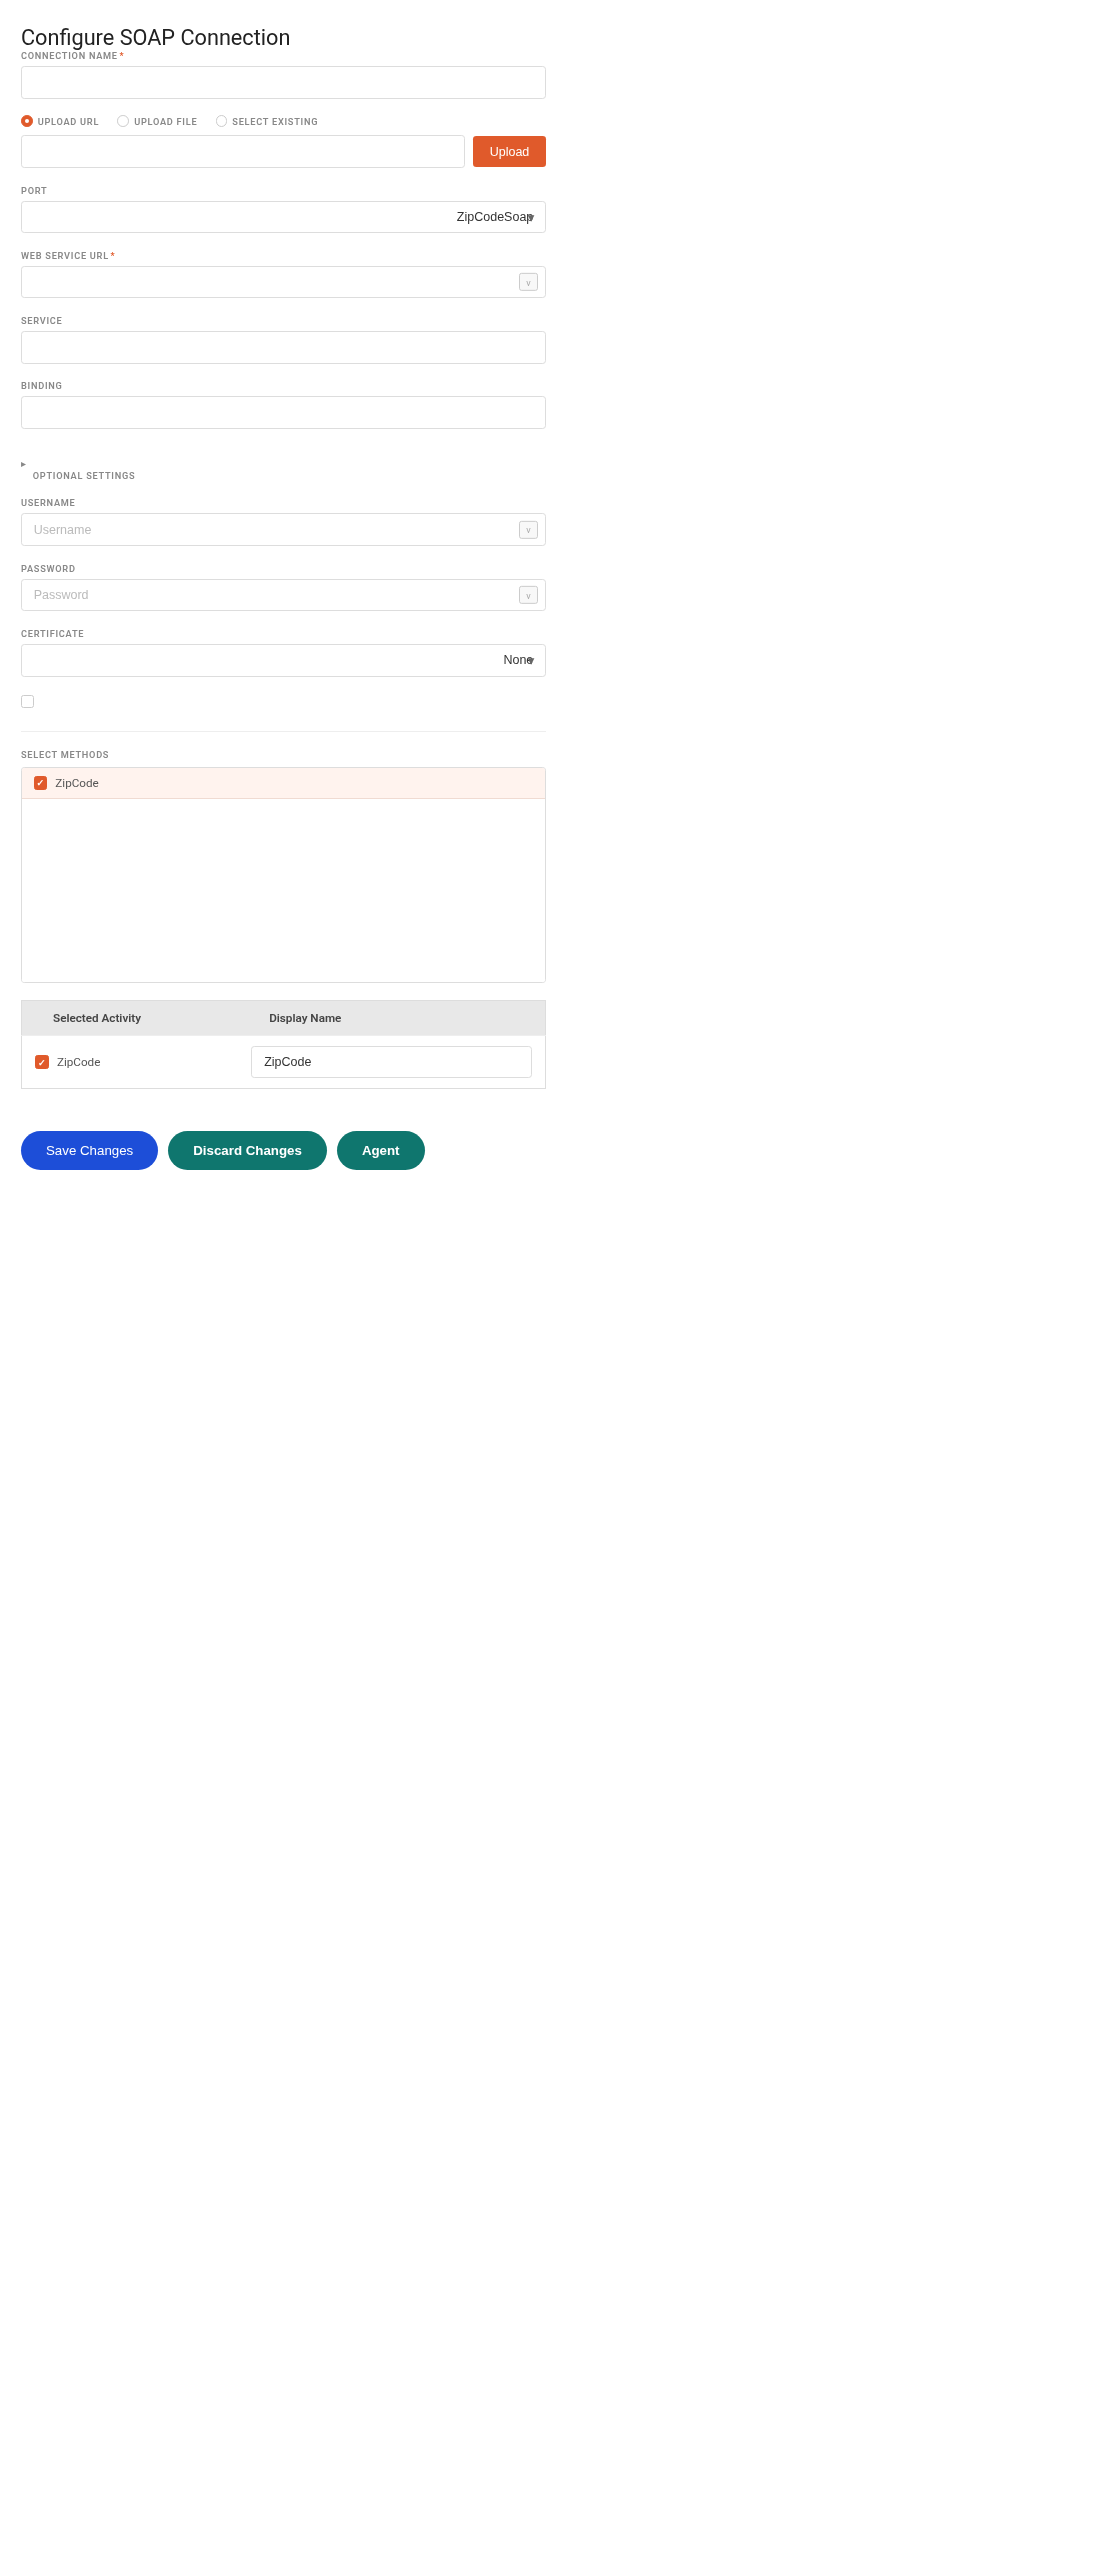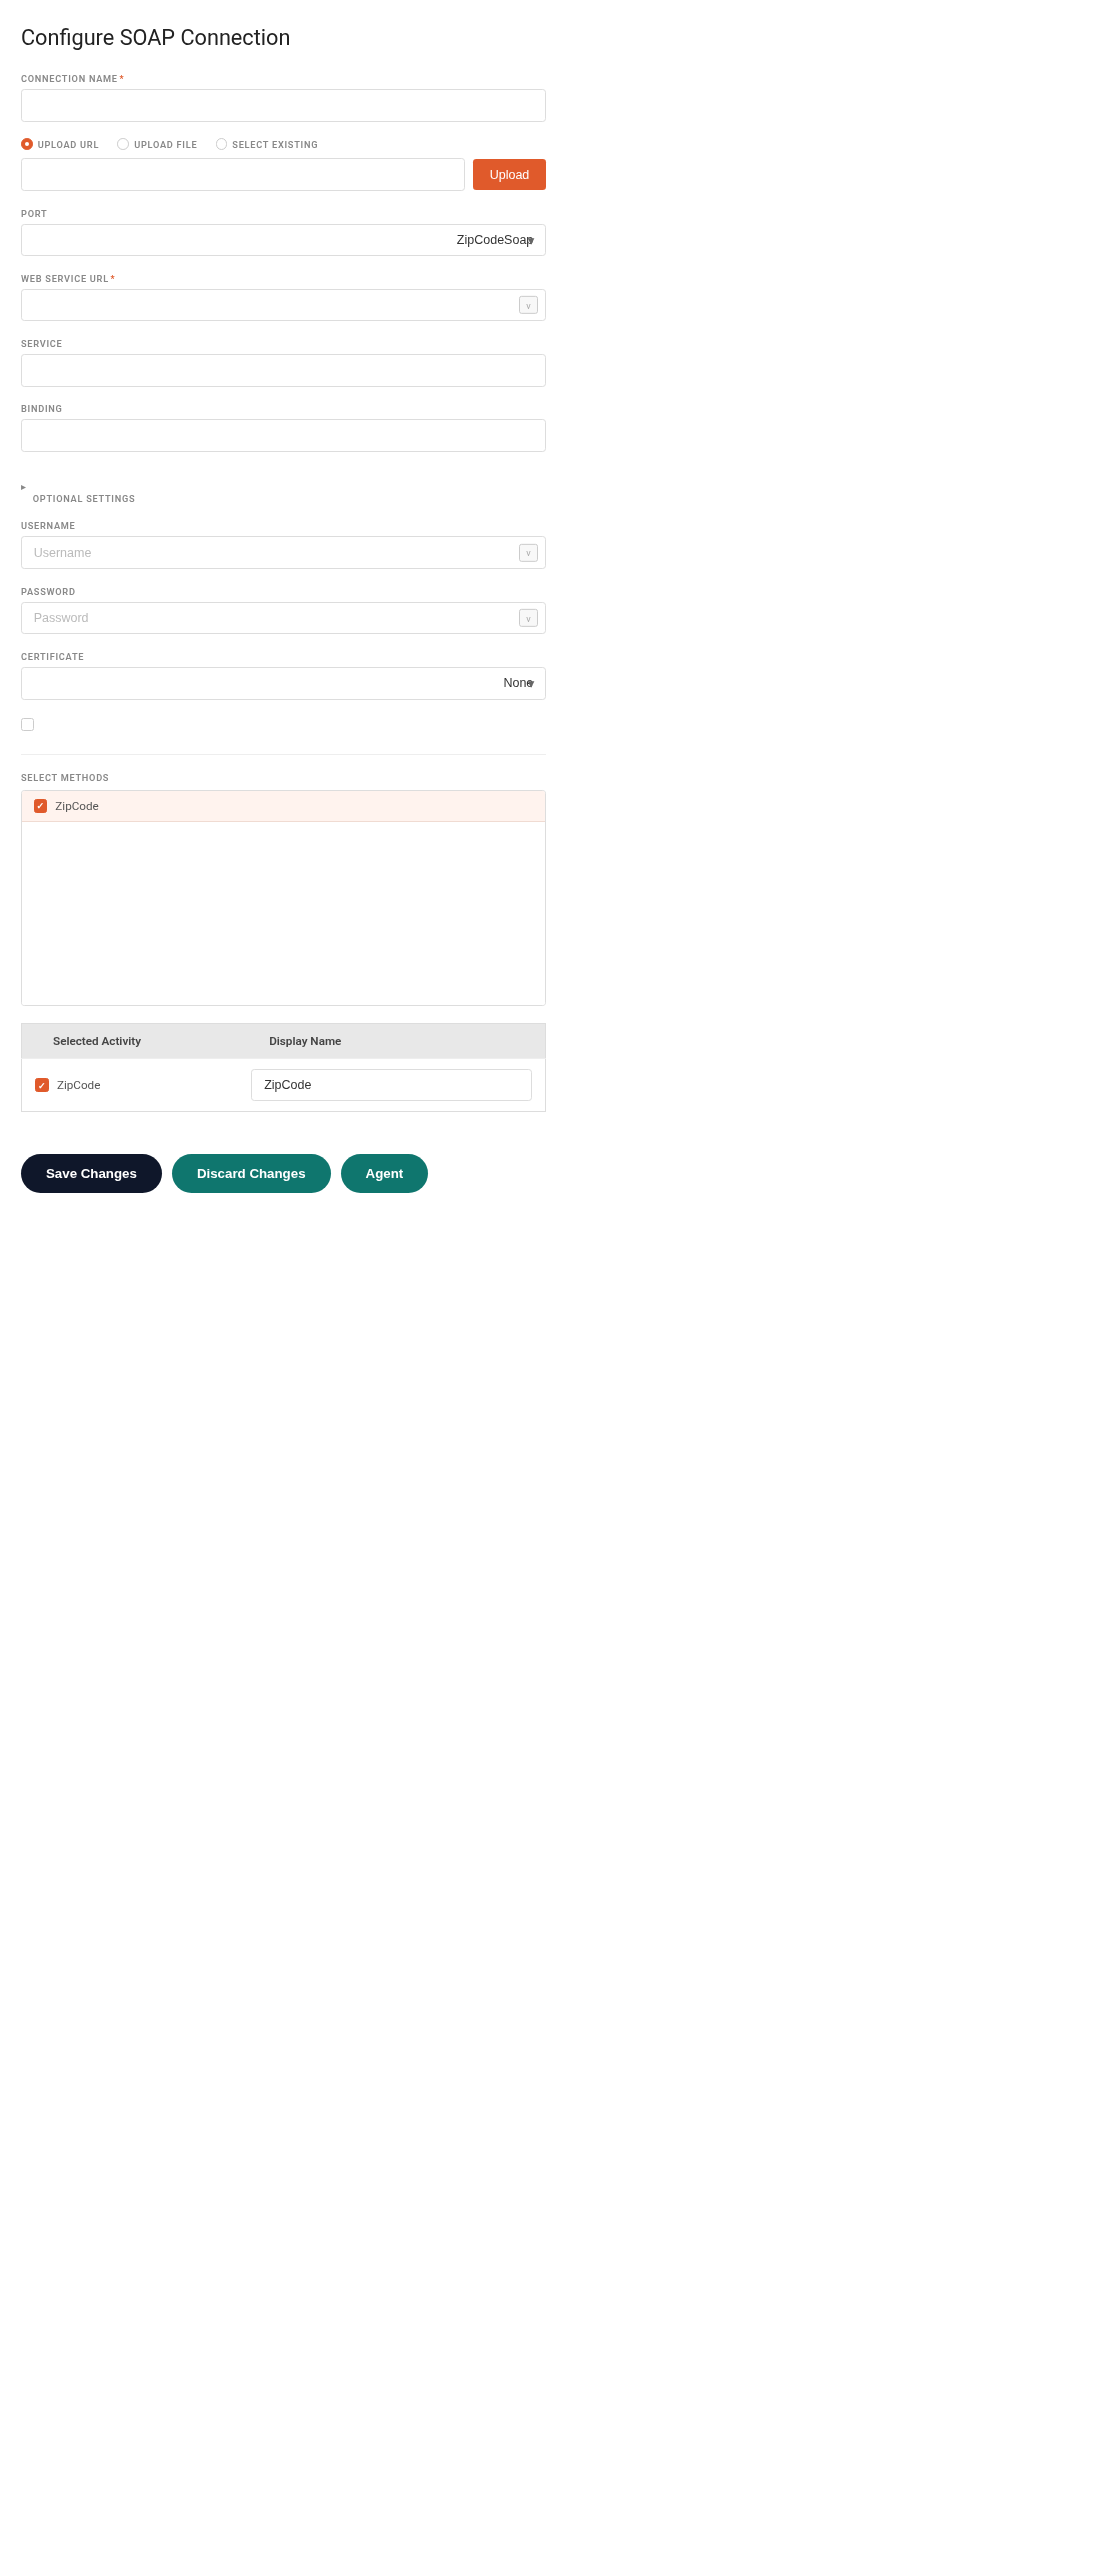--- a/index.html
+++ b/index.html
@@ -8,21 +8,20 @@
       background: #fff;
       color: #333;
       width: 567px;
       padding: 25px 21px 33px 21px;
     }
 
     h1 {
       font-size: 21.7px;
       font-weight: 400;
       color: #222;
-      margin-bottom: 23px;
     }
 
     .field-label {
       font-size: 9.2px;
       font-weight: 600;
       letter-spacing: 0.08em;
       color: #888;
       text-transform: uppercase;
       margin-bottom: 5px;
     }
@@ -313,27 +312,27 @@
     }
 
     
     .button-row {
       display: flex;
       gap: 10px;
       margin-top: 25px;
       padding-top: 16.7px;
     }
     .btn-save {
-      background: #0f172a;
+      background: #1d4ed8;
       color: #fff;
       border: none;
       border-radius: 21px;
       padding: 11.7px 25px;
       font-size: 13.3px;
-      font-weight: 700;
+      font-weight: 400;
       cursor: pointer;
     }
 
     .btn-secondary {
       background: #0f766e;
       color: #fff;
       border: none;
       border-radius: 21px;
       padding: 7px 25px;
       font-size: 13.3px;

